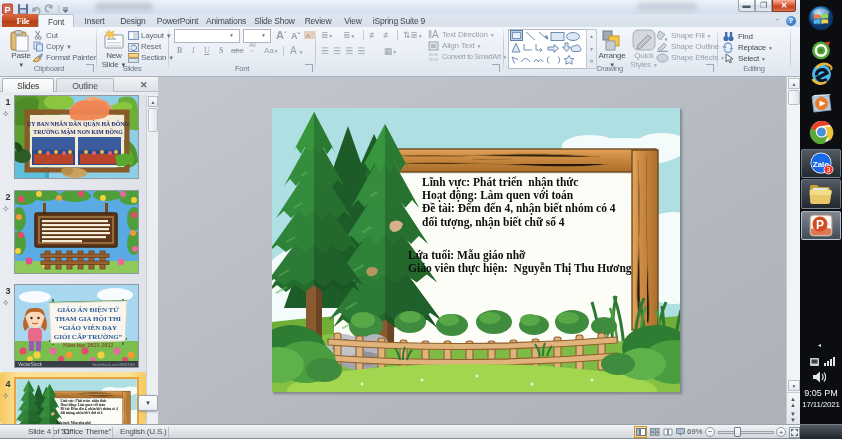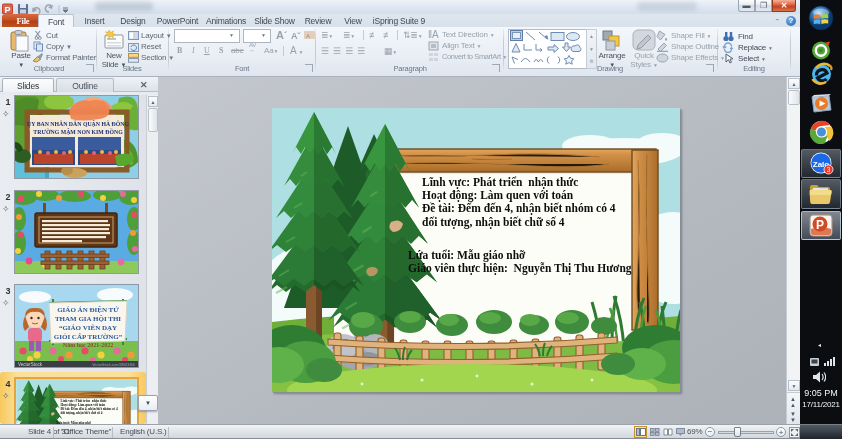--- a/index.html
+++ b/index.html
@@ -115,21 +115,20 @@
   <div id="ribbon">
     <div class="rsep" style="left:96px;"></div>
     <div class="rsep" style="left:168px;"></div>
     <div class="rsep" style="left:315px;"></div>
     <div class="rsep" style="left:503px;"></div>
     <div class="rsep" style="left:717px;"></div>
     <div class="rsep" style="left:790px;"></div>
     <div class="rlabel" style="left:10px;width:78px;">Clipboard</div>
     <div class="rlabel" style="left:100px;width:64px;">Slides</div>
     <div class="rlabel" style="left:172px;width:140px;">Font</div>
-    <div class="rlabel" style="left:320px;width:180px;">Paragraph</div>
     <div class="rlabel" style="left:510px;width:200px;">Drawing</div>
     <div class="rlabel" style="left:722px;width:64px;">Editing</div>
     <div class="launcher" style="left:86px;"></div>
     <div class="launcher" style="left:305px;"></div>
     <div class="launcher" style="left:492px;"></div>
     <div class="launcher" style="left:706px;"></div>
 
     <svg class="abs" style="left:9px;top:3px;" width="26" height="22">
       <rect x="2" y="2" width="15" height="18" rx="2" fill="#e7b96d" stroke="#a07b3a"></rect>
       <rect x="6" y="0.5" width="7" height="4" rx="1.5" fill="#c9cdd3" stroke="#8d939c"></rect>

